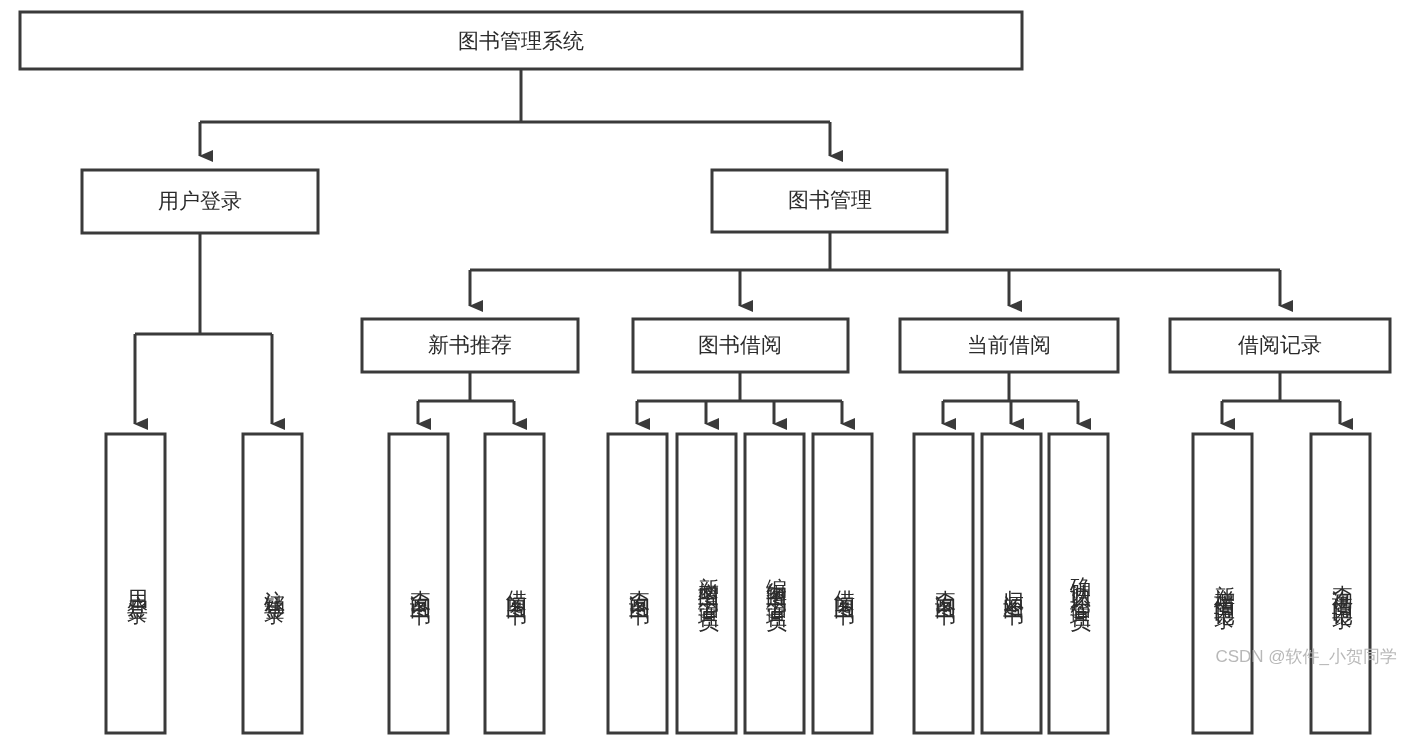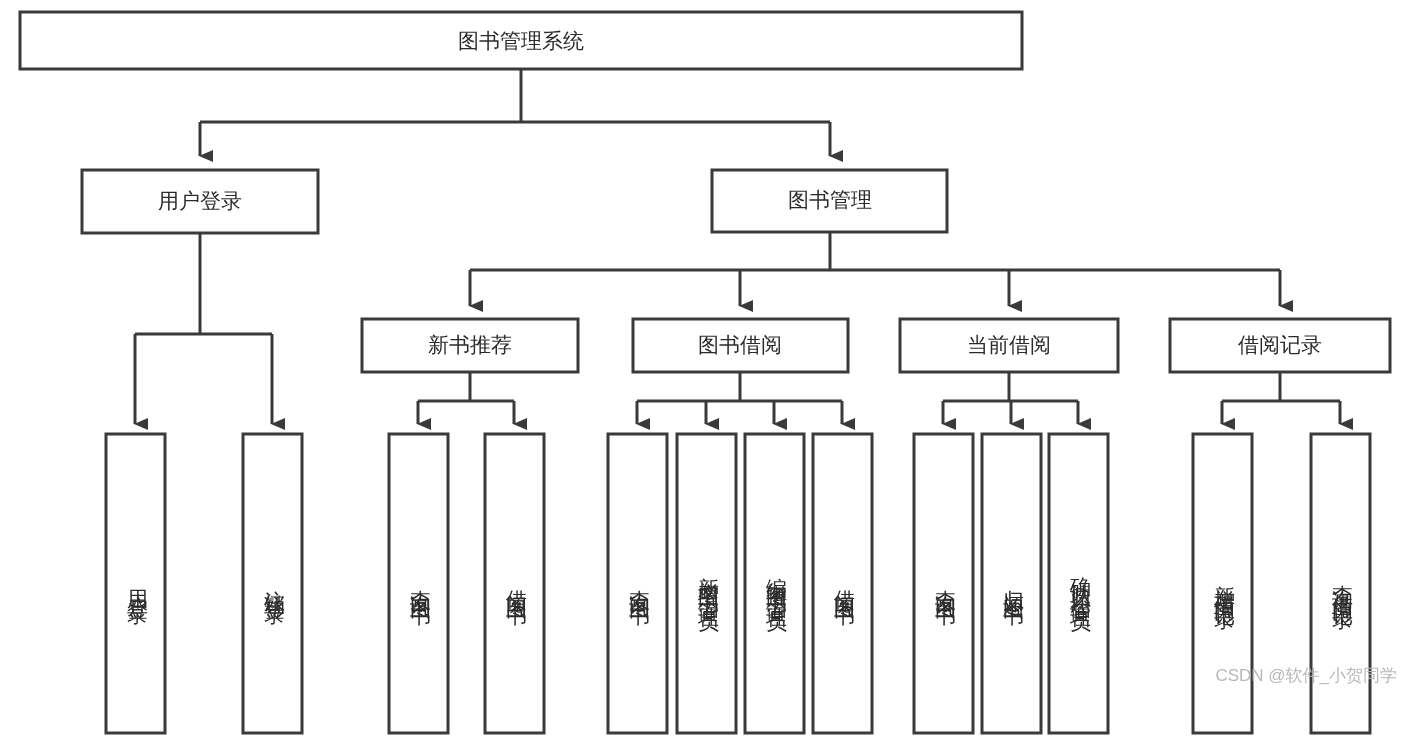--- a/index.html
+++ b/index.html
@@ -55,21 +55,21 @@
     font-size: 21px;
     text-anchor: middle;
     dominant-baseline: middle;
     writing-mode: vertical-rl;
     glyph-orientation-vertical: 0;
     letter-spacing: 5px;
   }
   .watermark {
     position: absolute;
     right: 8px;
-    bottom: 3px;
+    bottom: 22px;
     font-family: "Liberation Sans", "DejaVu Sans", sans-serif;
     font-size: 17px;
     color: #b8b8b8;
     white-space: nowrap;
     pointer-events: none;
     margin-left: 28px;
   }
 </style>
 </head>
 <body>

